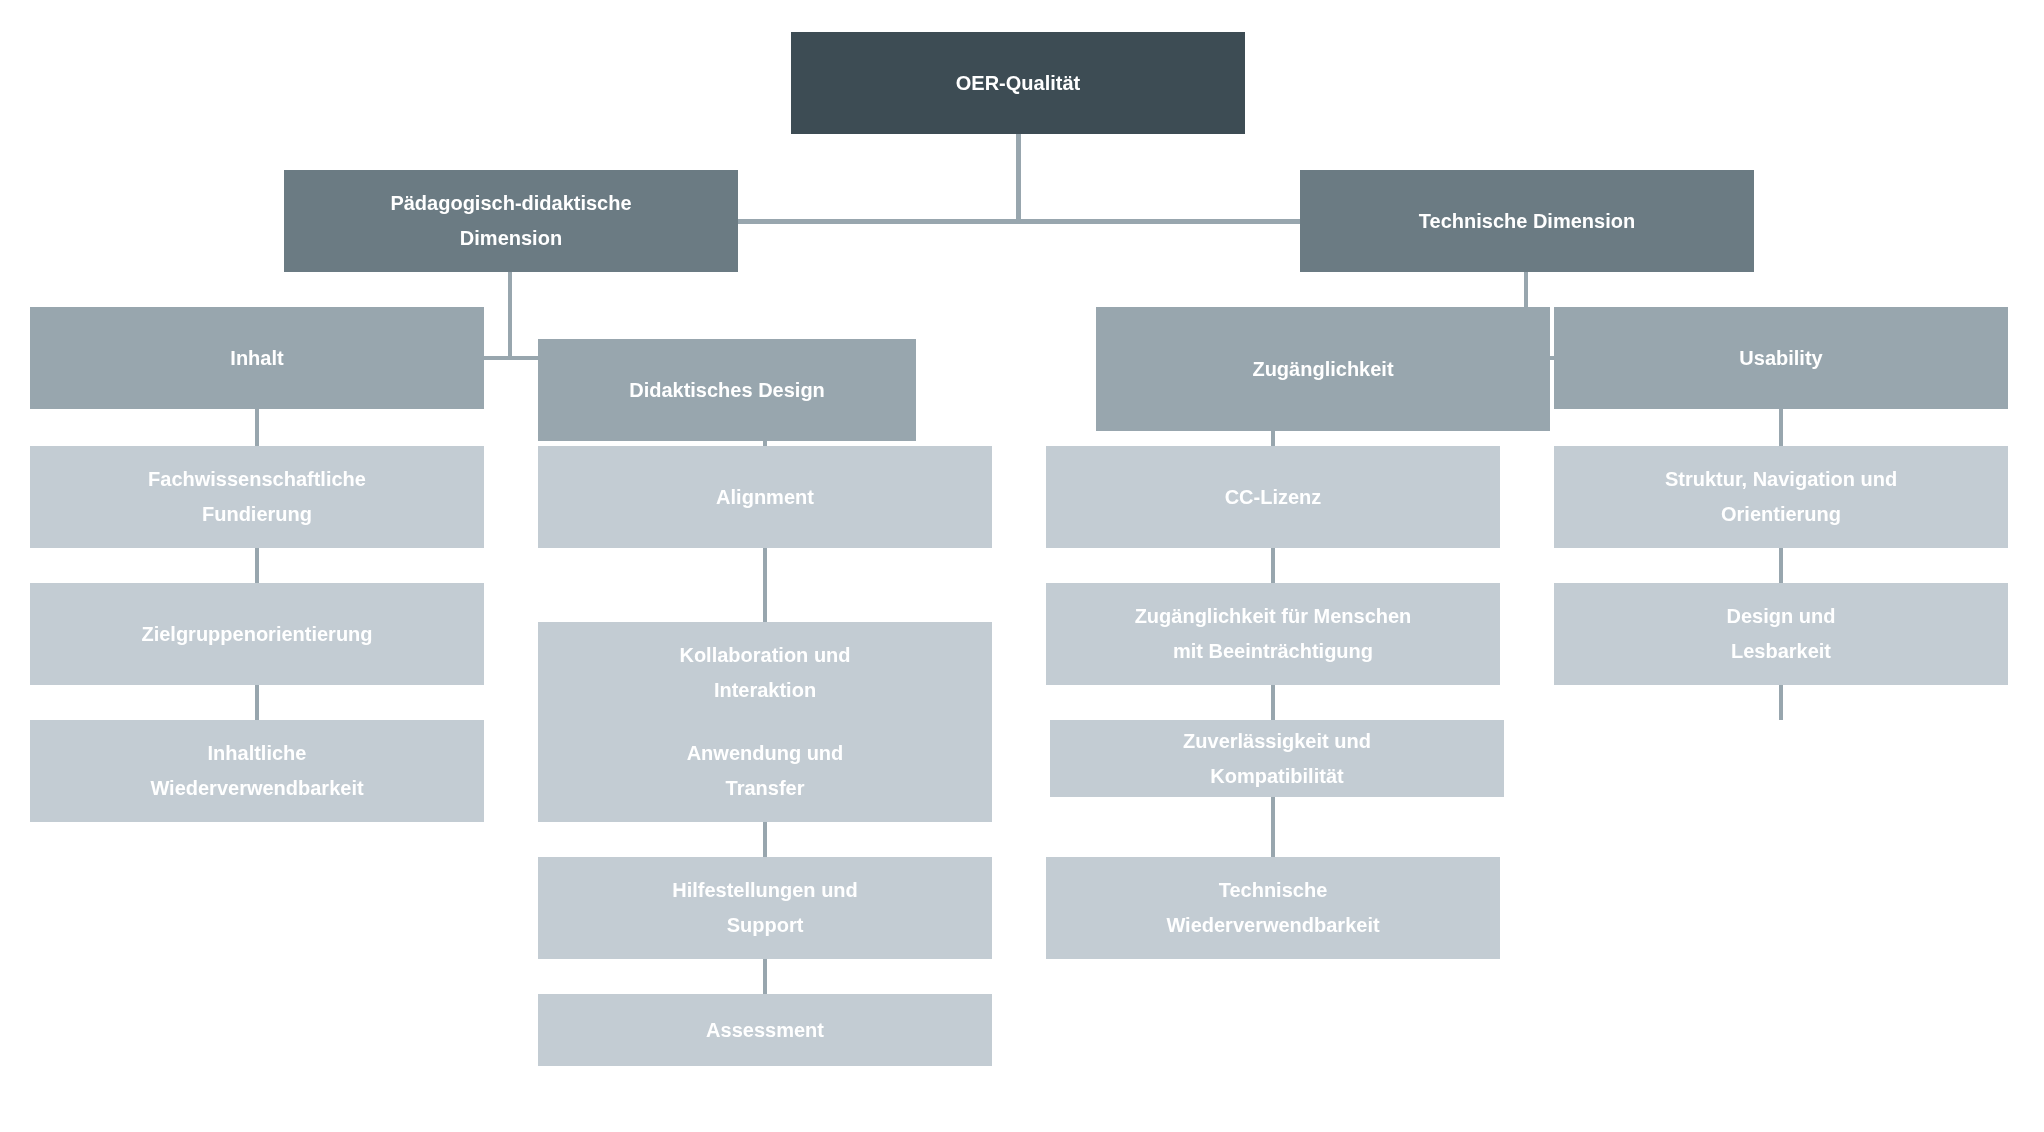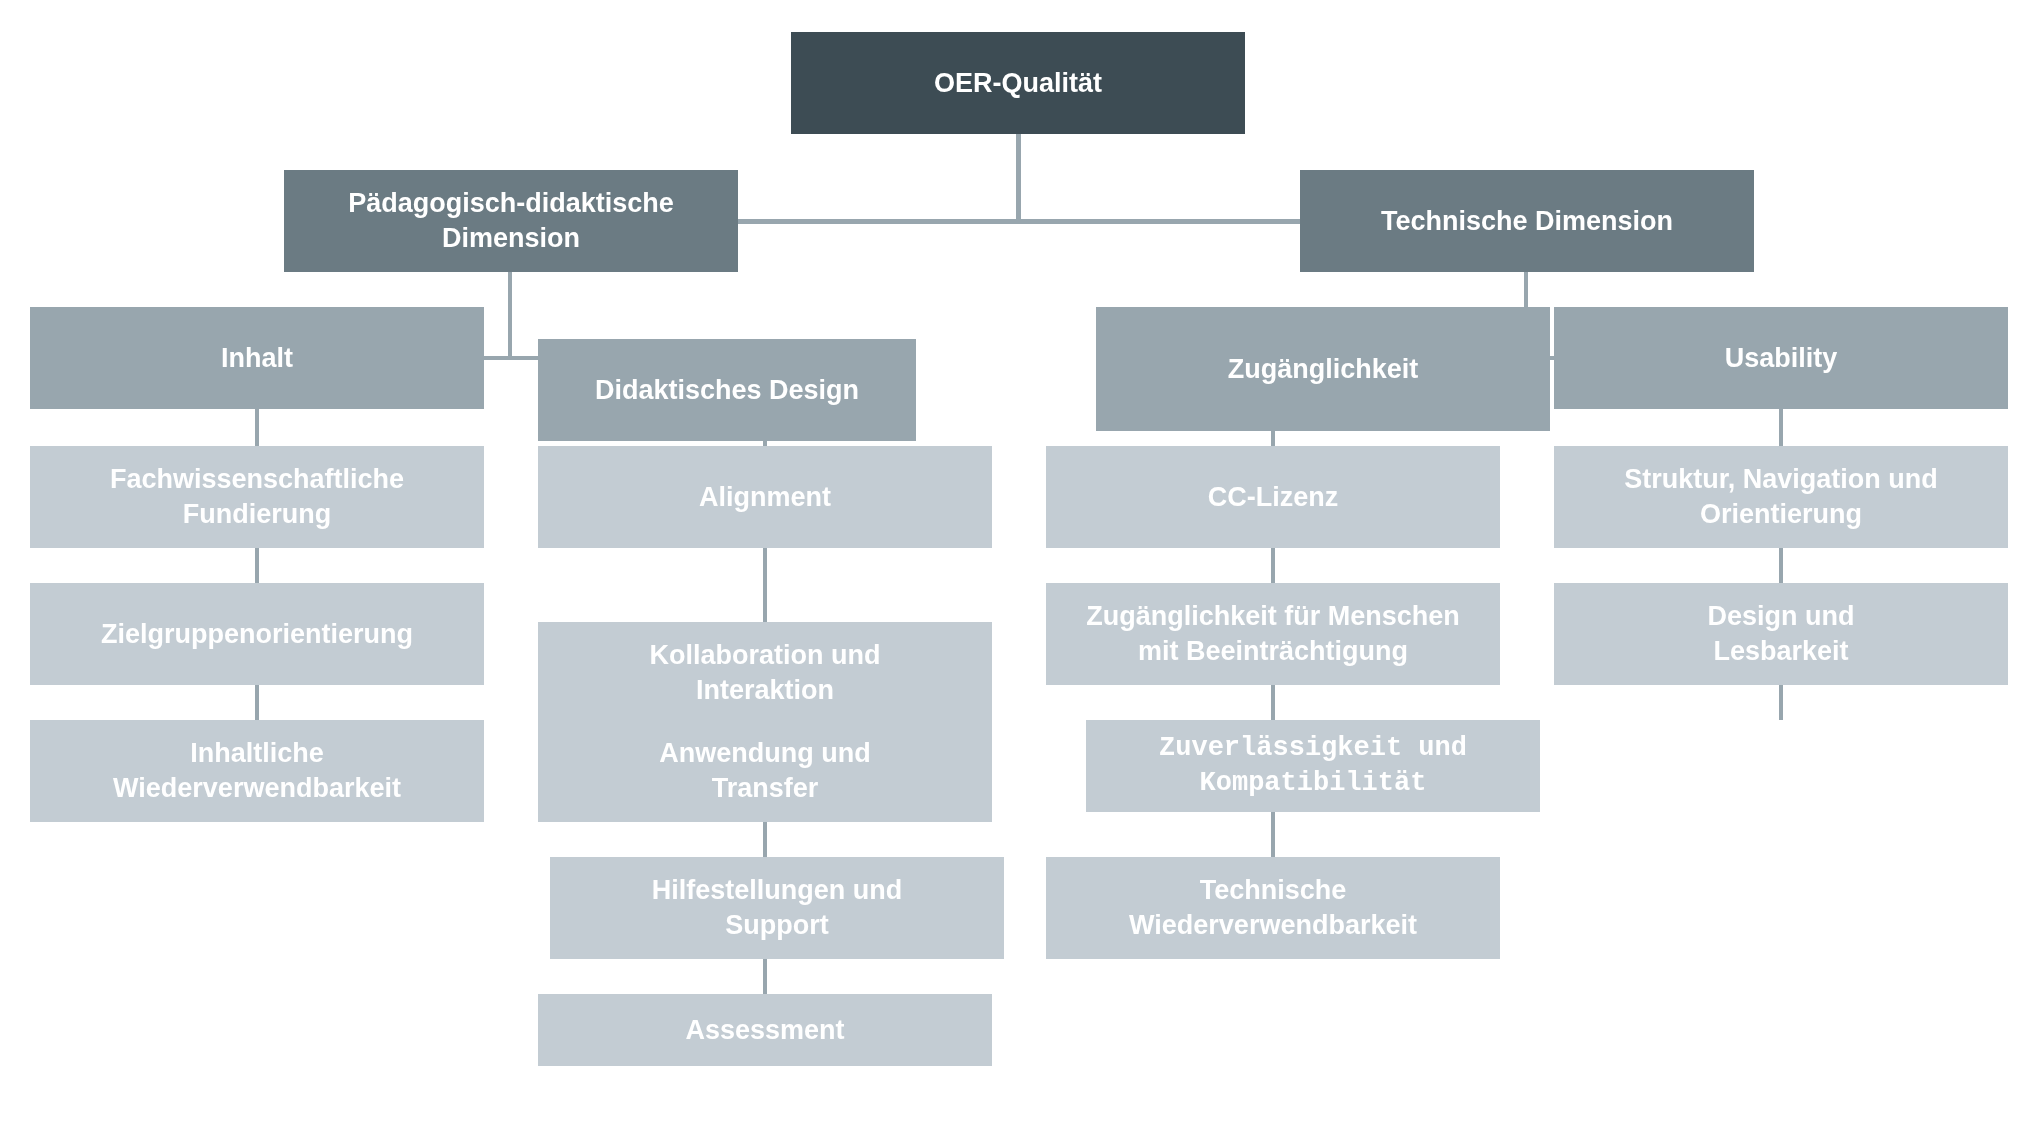--- a/index.html
+++ b/index.html
@@ -22,21 +22,21 @@
     font-family: "Liberation Sans", sans-serif;
   }
   .node {
     position: absolute;
     display: flex;
     align-items: center;
     justify-content: center;
     text-align: center;
     color: var(--c-text);
     font-weight: bold;
-    font-size: 27px;
+    font-size: 20px;
     line-height: 35px;
     white-space: pre-line;
     padding: 0 12px;
   }
   .lv1  { background: var(--c-level1); }
   .lv2  { background: var(--c-level2); }
   .lv3  { background: var(--c-level3); }
   .item { background: var(--c-item); }
   .line { position: absolute; background: var(--c-line); }
 </style>
@@ -71,28 +71,28 @@
 Fundierung</div>
   <div class="node item" style="left:30px; top:583px; width:454px; height:102px;">Zielgruppenorientierung</div>
   <div class="node item" style="left:30px; top:720px; width:454px; height:102px;">Inhaltliche
 Wiederverwendbarkeit</div>
 
   <div class="node item" style="left:538px; top:446px; width:454px; height:102px;">Alignment</div>
   <div class="node item" style="left:538px; top:583px; width:454px; height:102px;margin-top:39px;">Kollaboration und
 Interaktion</div>
   <div class="node item" style="left:538px; top:720px; width:454px; height:102px;">Anwendung und
 Transfer</div>
-  <div class="node item" style="left:550px; top:857px; width:454px; height:102px;">Hilfestellungen und
+  <div class="node item" style="left:538px; top:857px; width:454px; height:102px;">Hilfestellungen und
 Support</div>
   <div class="node item" style="left:538px; top:994px; width:454px; height:72px;">Assessment</div>
 
   <div class="node item" style="left:1046px; top:446px; width:454px; height:102px;">CC-Lizenz</div>
   <div class="node item" style="left:1046px; top:583px; width:454px; height:102px;">Zugänglichkeit für Menschen
 mit Beeinträchtigung</div>
-  <div class="node item" style="left:1086px; top:720px; width:454px; height:92px;font-family:Liberation Mono, monospace;">Zuverlässigkeit und
+  <div class="node item" style="left:1050px; top:720px; width:454px; height:77px;">Zuverlässigkeit und
 Kompatibilität</div>
   <div class="node item" style="left:1046px; top:857px; width:454px; height:102px;">Technische
 Wiederverwendbarkeit</div>
 
   <div class="node item" style="left:1554px; top:446px; width:454px; height:102px;">Struktur, Navigation und
 Orientierung</div>
   <div class="node item" style="left:1554px; top:583px; width:454px; height:102px;">Design und
 Lesbarkeit</div>
 
 </div>

